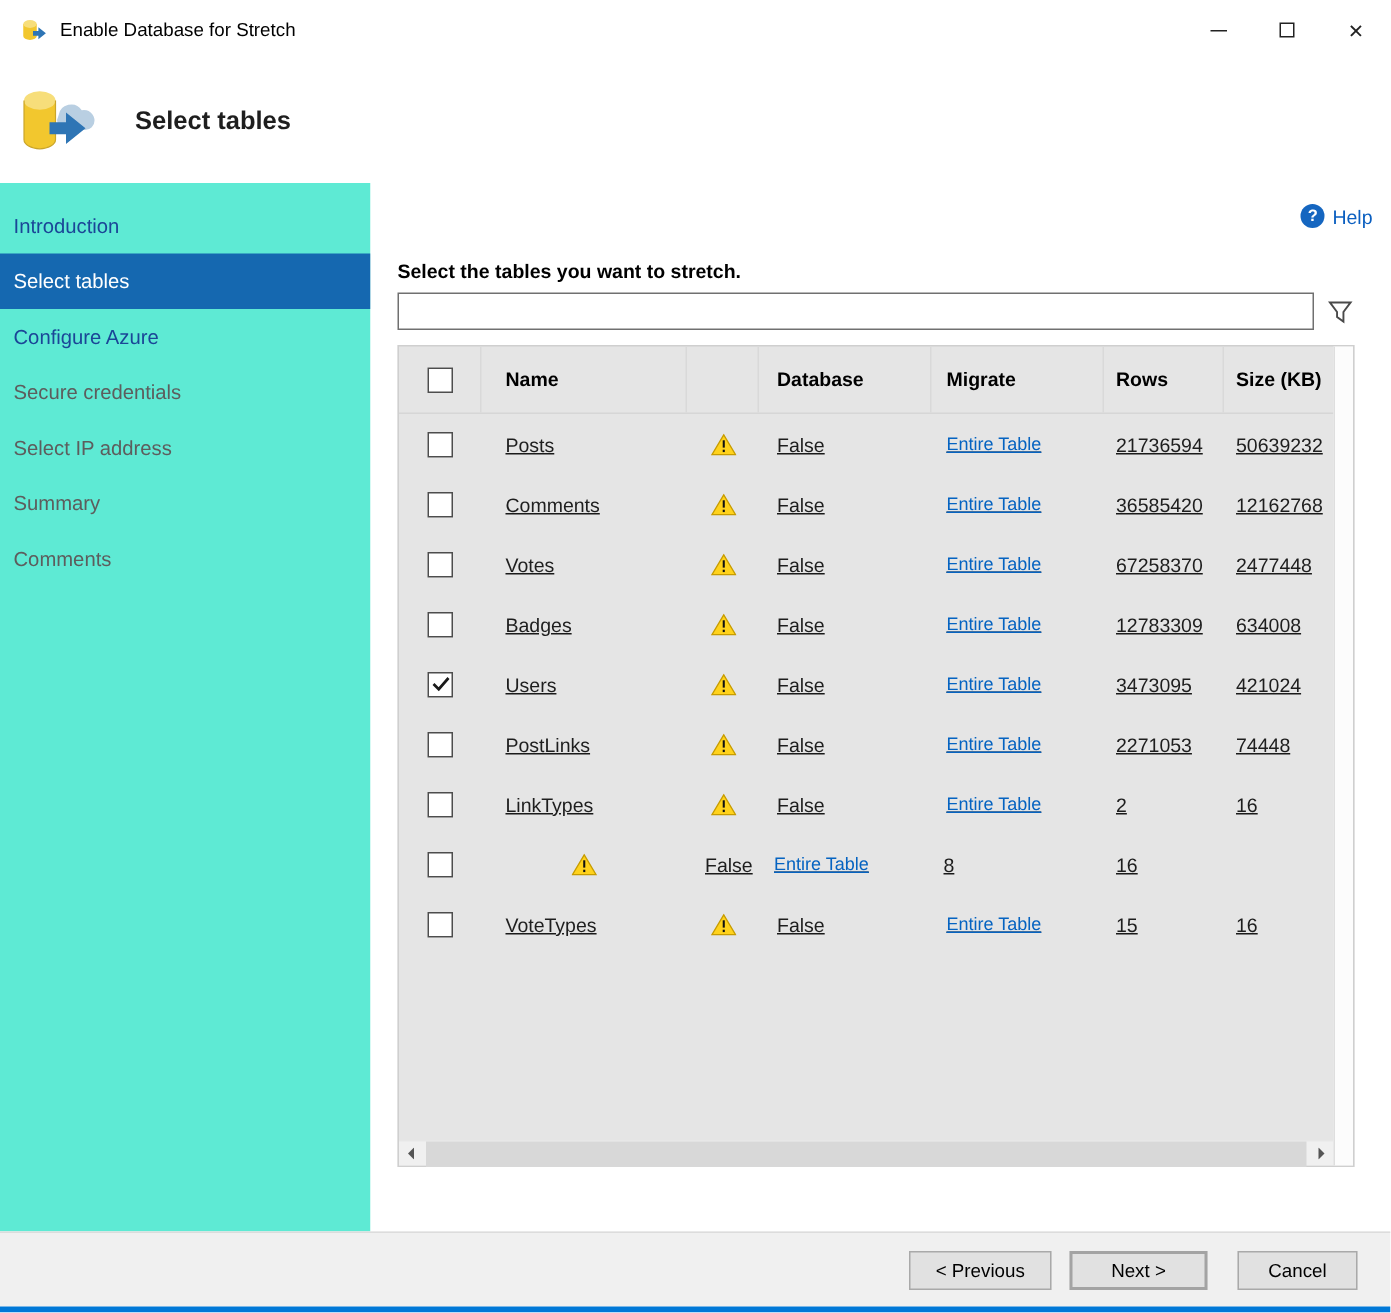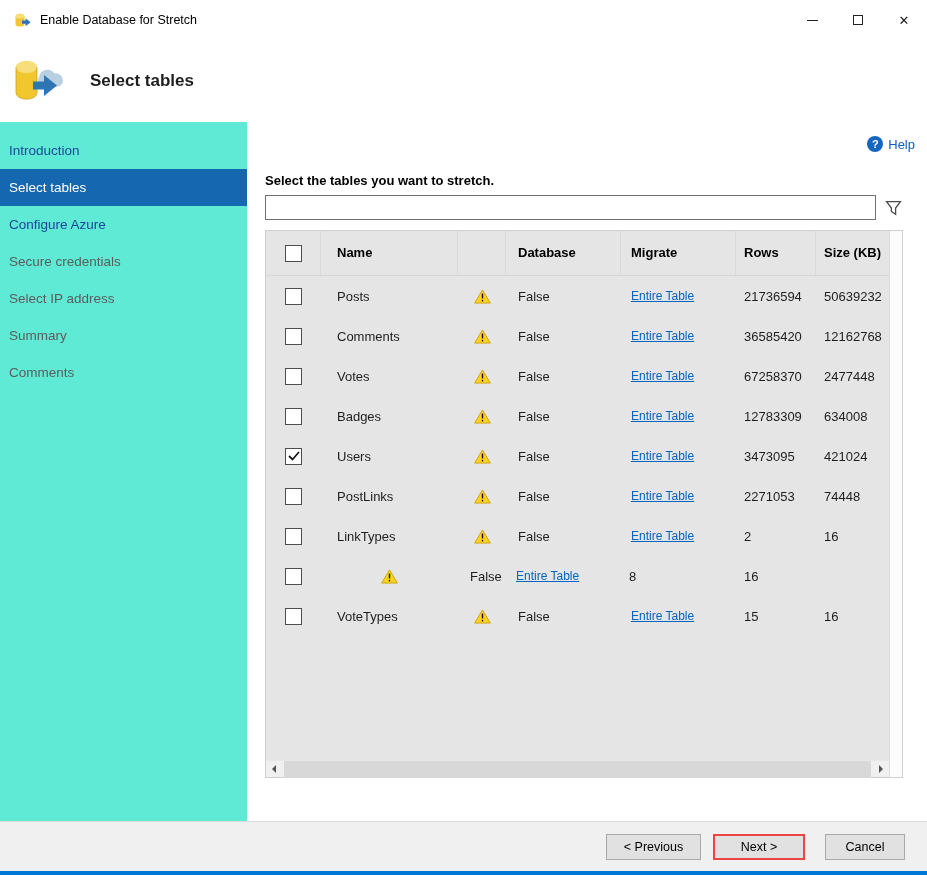--- a/index.html
+++ b/index.html
@@ -51,21 +51,21 @@
   .th { display:flex; align-items:center; font-size:13px; font-weight:700; color:#000;
     border-right:1px solid #d9d9d9; line-height:1.15; }
   .th:last-child { border-right:none; }
   .th.c-check { justify-content:center; }
   .th.c-name { padding-left:16px; }
   .th.c-stretched { padding-left:12px; }
   .th.c-migrate { padding-left:10px; }
   .th.c-rows { padding-left:8px; }
   .th.c-size { padding-left:8px; padding-right:6px; }
   .tbody { flex:1 1 auto; overflow:hidden; }
-  .trow { height:40px; }
+  .trow { height:40px;text-decoration:underline; }
   .cell { display:flex; align-items:center; font-size:13px; color:#1e1e1e; }
   .cell.c-check { justify-content:center; }
   .cell.c-name { padding-left:16px; }
   .cell.c-warn { justify-content:center; }
   .cell.c-stretched { padding-left:12px; }
   .cell.c-migrate { padding-left:10px; }
   .cell.c-rows { padding-left:8px; }
   .cell.c-size { padding-left:8px; }
   .migrate-link { color:#0563c1; text-decoration:underline; cursor:pointer; font-size:12px; }
 
@@ -80,21 +80,21 @@
   .scroll-arrow { width:16px; height:17px; display:flex; align-items:center; justify-content:center; cursor:pointer; }
   .scroll-mid { flex:1 1 auto; height:17px; position:relative; }
   .scroll-thumb { position:absolute; left:2px; right:2px; top:0; height:17px; background:#d8d8d8; }
 
   
   .footer { height:50px; background:#f0f0f0; border-top:1px solid #dcdcdc; display:flex; align-items:center;
     justify-content:flex-end; padding-right:22px; flex:0 0 auto; }
   .btn { height:26px; background:#e1e1e1; border:1px solid #a9a9a9; font-size:12.5px;
     font-family:"Liberation Sans", sans-serif; color:#000; cursor:pointer; }
   .btn-previous { width:95px; }
-  .btn-next { width:92px; margin-left:12px; border:2px solid #ef4444; }
+  .btn-next { width:92px; margin-left:12px; border:2px solid #a3a3a3; }
   .btn-cancel { width:80px; margin-left:20px; }
   .accent-strip { height:4px; background:#0078d7; flex:0 0 auto; }
 </style>
 </head>
 <body>
 
 <div class="window">
 
   <div class="titlebar">
     <svg class="app-icon" viewBox="0 0 17 17">

